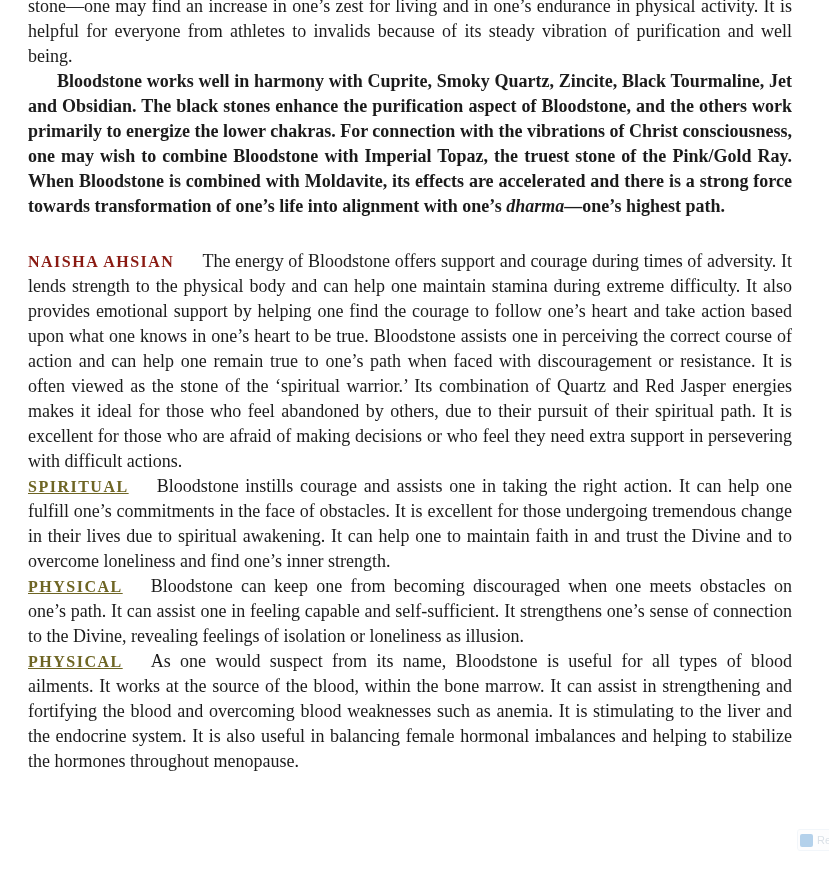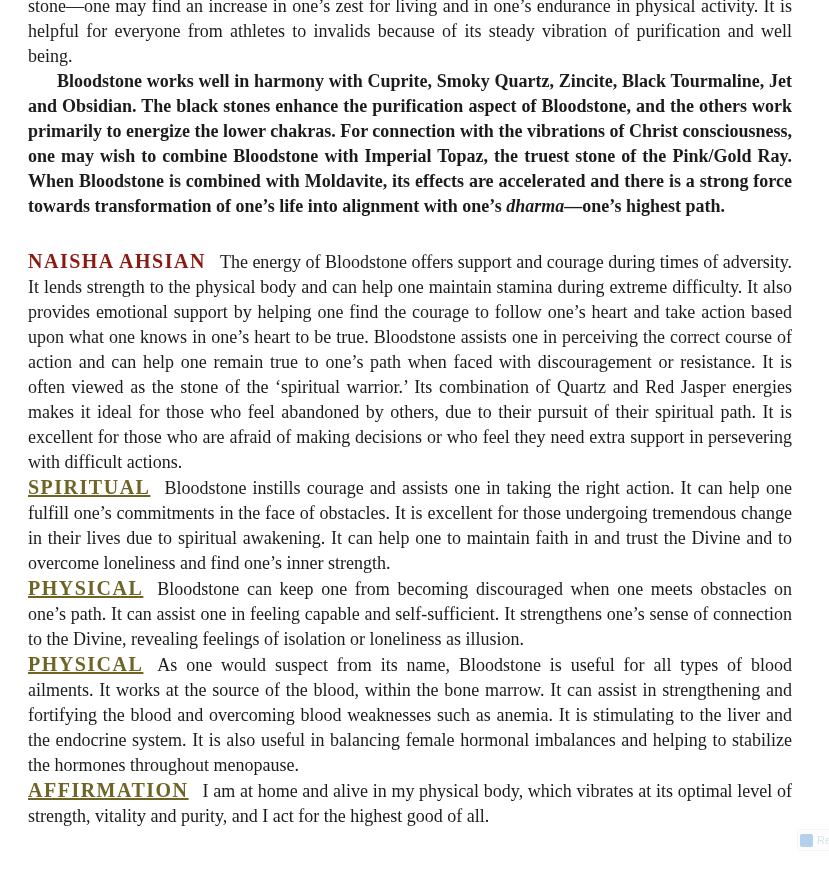--- a/index.html
+++ b/index.html
@@ -21,22 +21,22 @@
     font-size: 18px;
     line-height: 25px;
     text-align: justify;
   }
   .para { margin: 0; }
   .para.indent { text-indent: 29px; font-weight: bold; }
   .para.gap-before { margin-top: 30px; }
   .head {
     font-weight: bold;
     letter-spacing: 1.5px;
-    font-size: 20px;
-    margin-right: 14px;
+    font-size: 16px;
+    margin-right: 28px;
     white-space: nowrap;
   }
   .head.author { color: var(--author-heading, #8a1a12); }
   .head.topic  { color: var(--topic-heading, #6e6524); text-decoration: underline; }
   .seg-italic { font-style: italic; }
 
   
   .popup {
     position: absolute;
     top: 829px;
@@ -87,23 +87,20 @@
     </p>
 
     <p class="para">
       <span class="head topic">PHYSICAL</span><span><span>Bloodstone can keep one from becoming discouraged when one meets obstacles on one’s path. It can assist one in feeling capable and self-sufficient. It strengthens one’s sense of connection to the Divine, revealing feelings of isolation or loneliness as illusion.</span></span>
     </p>
 
     <p class="para">
       <span class="head topic">PHYSICAL</span><span><span>As one would suspect from its name, Bloodstone is useful for all types of blood ailments. It works at the source of the blood, within the bone marrow. It can assist in strengthening and fortifying the blood and overcoming blood weaknesses such as anemia. It is stimulating to the liver and the endocrine system. It is also useful in balancing female hormonal imbalances and helping to stabilize the hormones throughout menopause.</span></span>
     </p>
 
-    <p class="para">
-      <span class="head topic">AFFIRMATION</span><span><span>I am at home and alive in my physical body, which vibrates at its optimal level of strength, vitality and purity, and I act for the highest good of all.</span></span>
-    </p>
 
   </div>
 
   <div class="popup">
     <span class="popup-icon"></span>
     <span class="popup-label">Re</span>
   </div>
 </div>
 
 </body></html>

